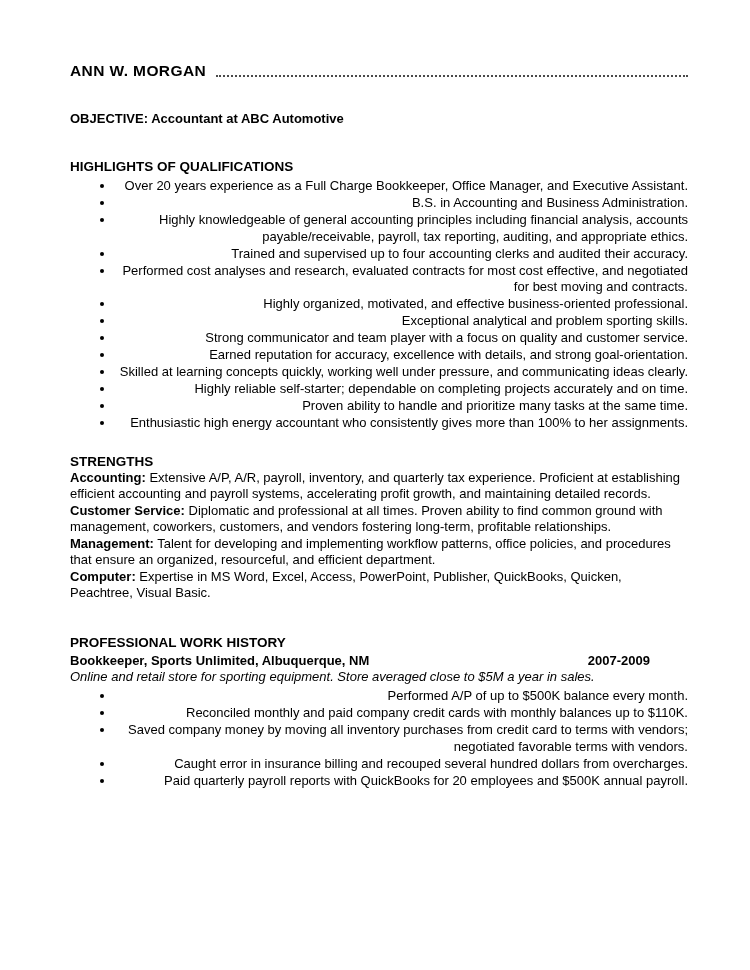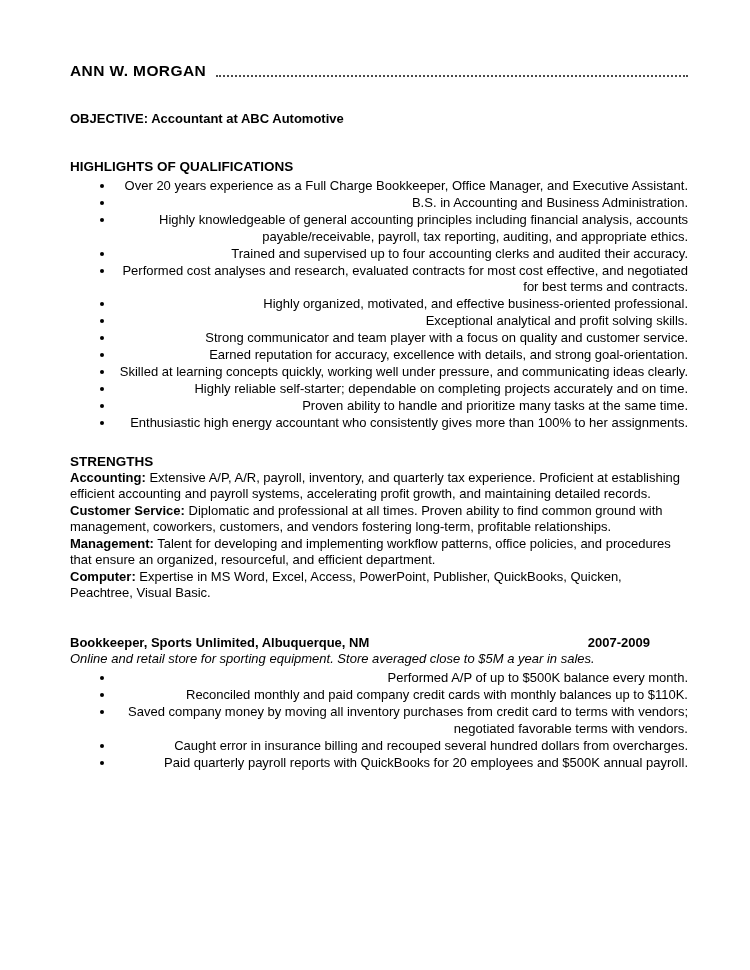--- a/index.html
+++ b/index.html
@@ -109,41 +109,42 @@
 
   <p class="objective-line"><span>OBJECTIVE:</span><span> Accountant at ABC Automotive</span></p>
 
   <section class="qualifications-section">
     <h2 class="section-title">HIGHLIGHTS OF QUALIFICATIONS</h2>
     <ul class="bullet-list">
         <li>Over 20 years experience as a Full Charge Bookkeeper, Office Manager, and Executive Assistant.</li>
         <li>B.S. in Accounting and Business Administration.</li>
         <li>Highly knowledgeable of general accounting principles including financial analysis, accounts payable/receivable, payroll, tax reporting, auditing, and appropriate ethics.</li>
         <li>Trained and supervised up to four accounting clerks and audited their accuracy.</li>
-        <li>Performed cost analyses and research, evaluated contracts for most cost effective, and negotiated for best terms and contracts.</li>
+        <li>Performed cost analyses and research, evaluated contracts for most cost effective, and negotiated for best moving and contracts.</li>
         <li>Highly organized, motivated, and effective business-oriented professional.</li>
-        <li>Exceptional analytical and profit solving skills.</li>
+        <li>Exceptional analytical and problem sporting skills.</li>
         <li>Strong communicator and team player with a focus on quality and customer service.</li>
         <li>Earned reputation for accuracy, excellence with details, and strong goal-orientation.</li>
         <li>Skilled at learning concepts quickly, working well under pressure, and communicating ideas clearly.</li>
         <li>Highly reliable self-starter; dependable on completing projects accurately and on time.</li>
         <li>Proven ability to handle and prioritize many tasks at the same time.</li>
         <li>Enthusiastic high energy accountant who consistently gives more than 100% to her assignments.</li>
       </ul>
   </section>
 
   <section class="strengths-section">
     <h2 class="section-title">STRENGTHS</h2>
     <p class="strength-paragraph"><span class="strength-label">Accounting:</span><span>  Extensive A/P, A/R, payroll, inventory, and quarterly tax experience.  Proficient at establishing efficient accounting and payroll systems, accelerating profit growth, and maintaining detailed records.</span></p>
     <p class="strength-paragraph"><span class="strength-label">Customer Service:</span><span>  Diplomatic and professional at all times. Proven ability to find common ground with management, coworkers, customers, and vendors fostering long-term, profitable relationships.</span></p>
     <p class="strength-paragraph"><span class="strength-label">Management:</span><span>  Talent for developing and implementing workflow patterns, office policies, and procedures that ensure an organized, resourceful, and efficient department.</span></p>
     <p class="strength-paragraph"><span class="strength-label">Computer:</span><span>  Expertise in MS Word, Excel, Access, PowerPoint, Publisher, QuickBooks, Quicken, Peachtree, Visual Basic.</span></p>
   </section>
 
   <section class="work-section">
+    <h2 class="section-title">PROFESSIONAL WORK HISTORY</h2>
     <div class="job-header-row">
       <span class="job-position">Bookkeeper, Sports Unlimited, Albuquerque, NM</span>
       <span class="job-dates">2007-2009</span>
     </div>
     <p class="job-summary">Online and retail store for sporting equipment. Store averaged close to $5M a year in sales.</p>
     <ul class="bullet-list">
         <li>Performed A/P of up to $500K balance every month.</li>
         <li>Reconciled monthly and paid company credit cards with monthly balances up to $110K.</li>
         <li>Saved company money by moving all inventory purchases from credit card to terms with vendors; negotiated favorable terms with vendors.</li>
         <li>Caught error in insurance billing and recouped several hundred dollars from overcharges.</li>

